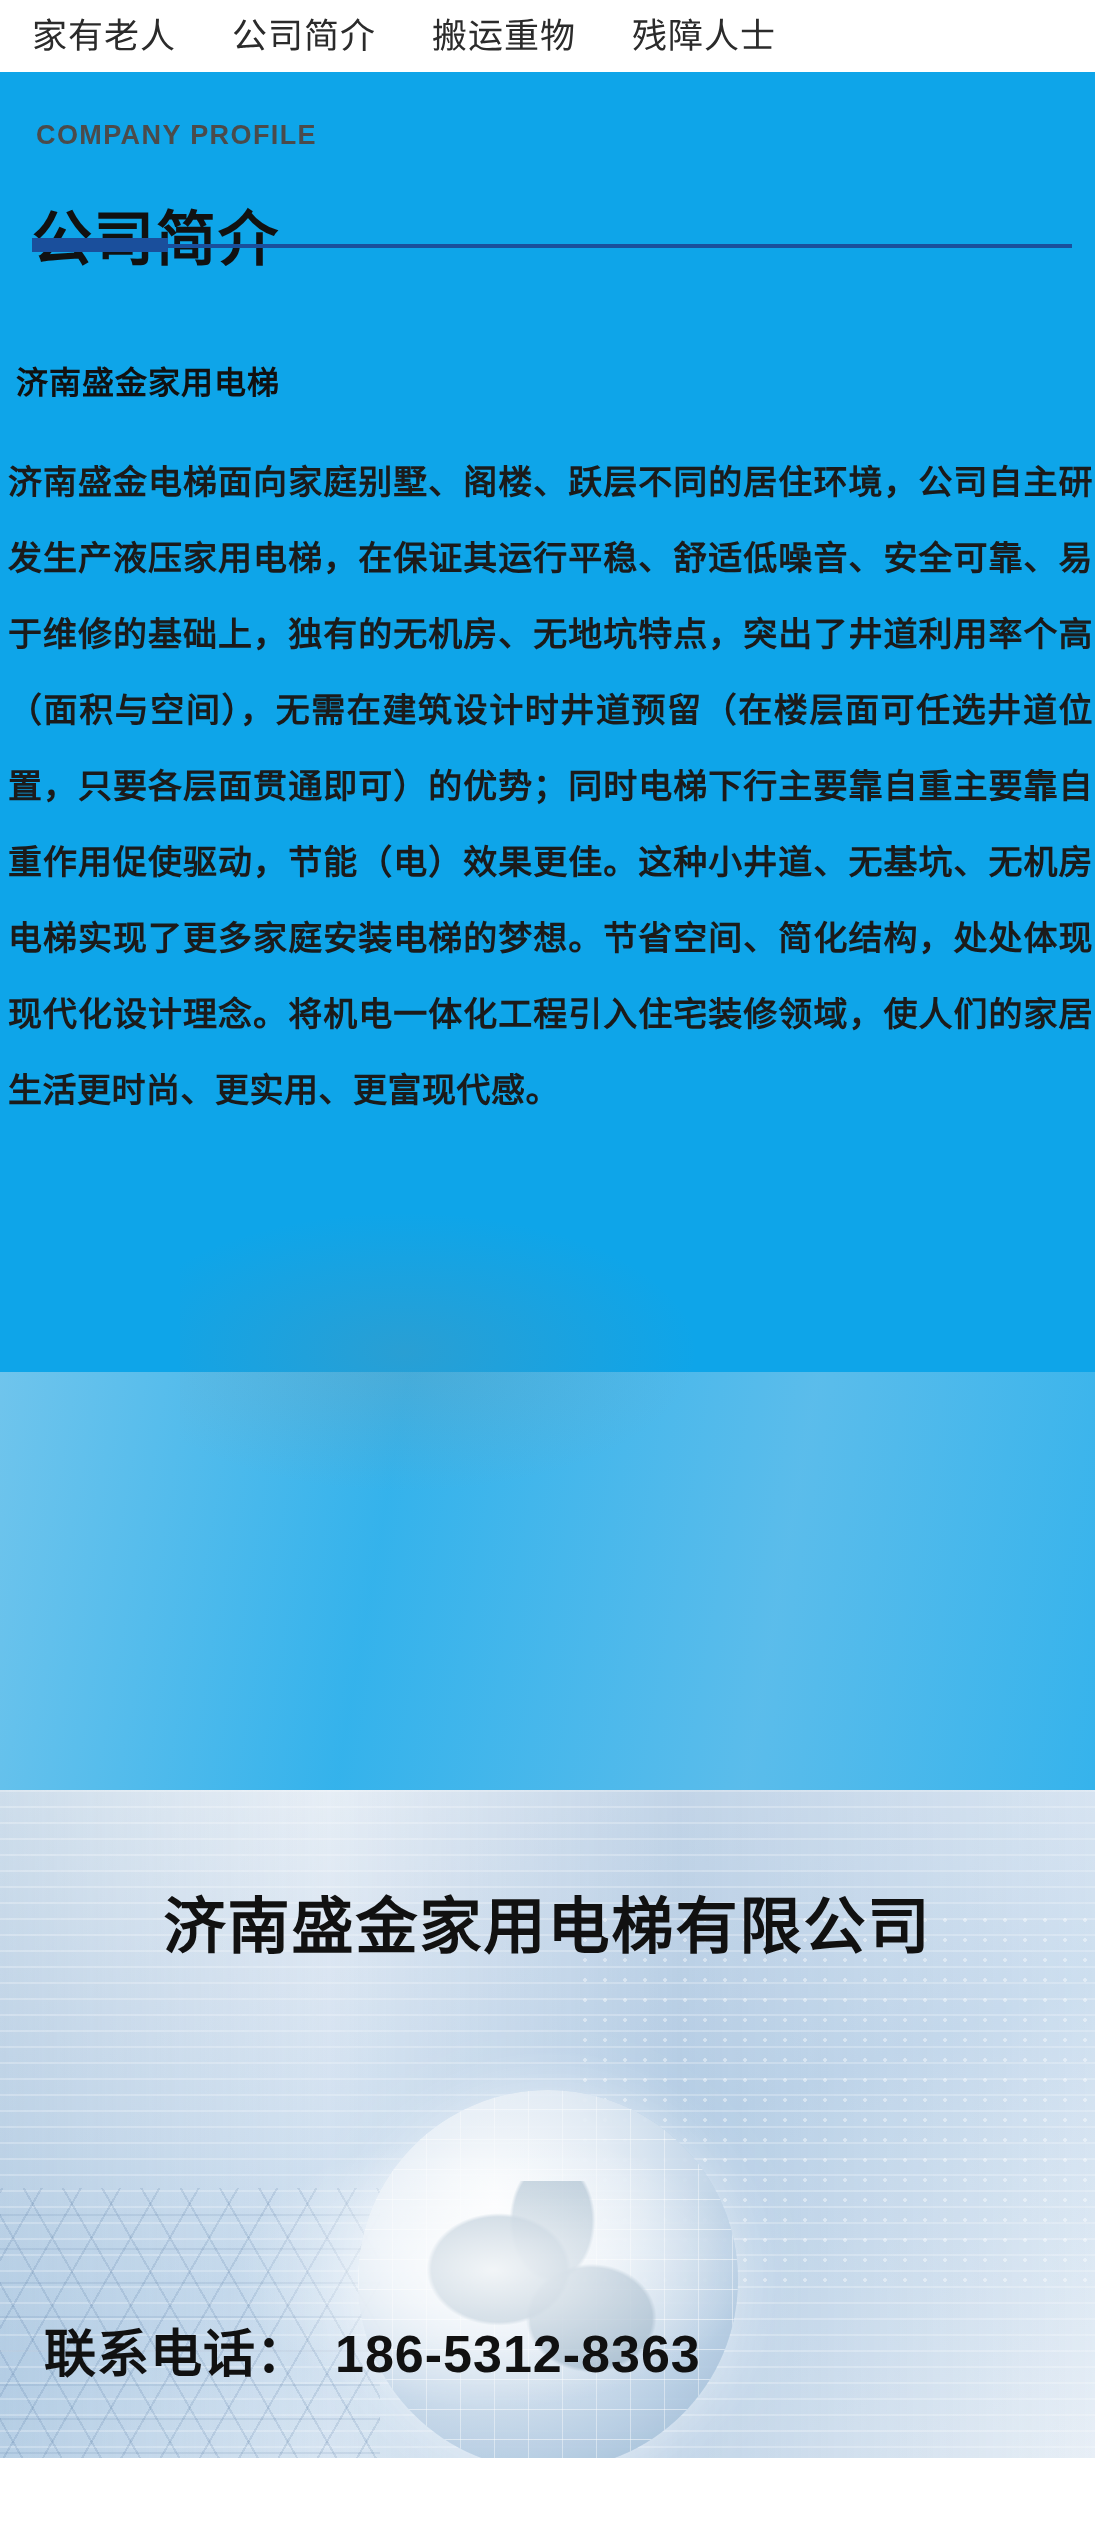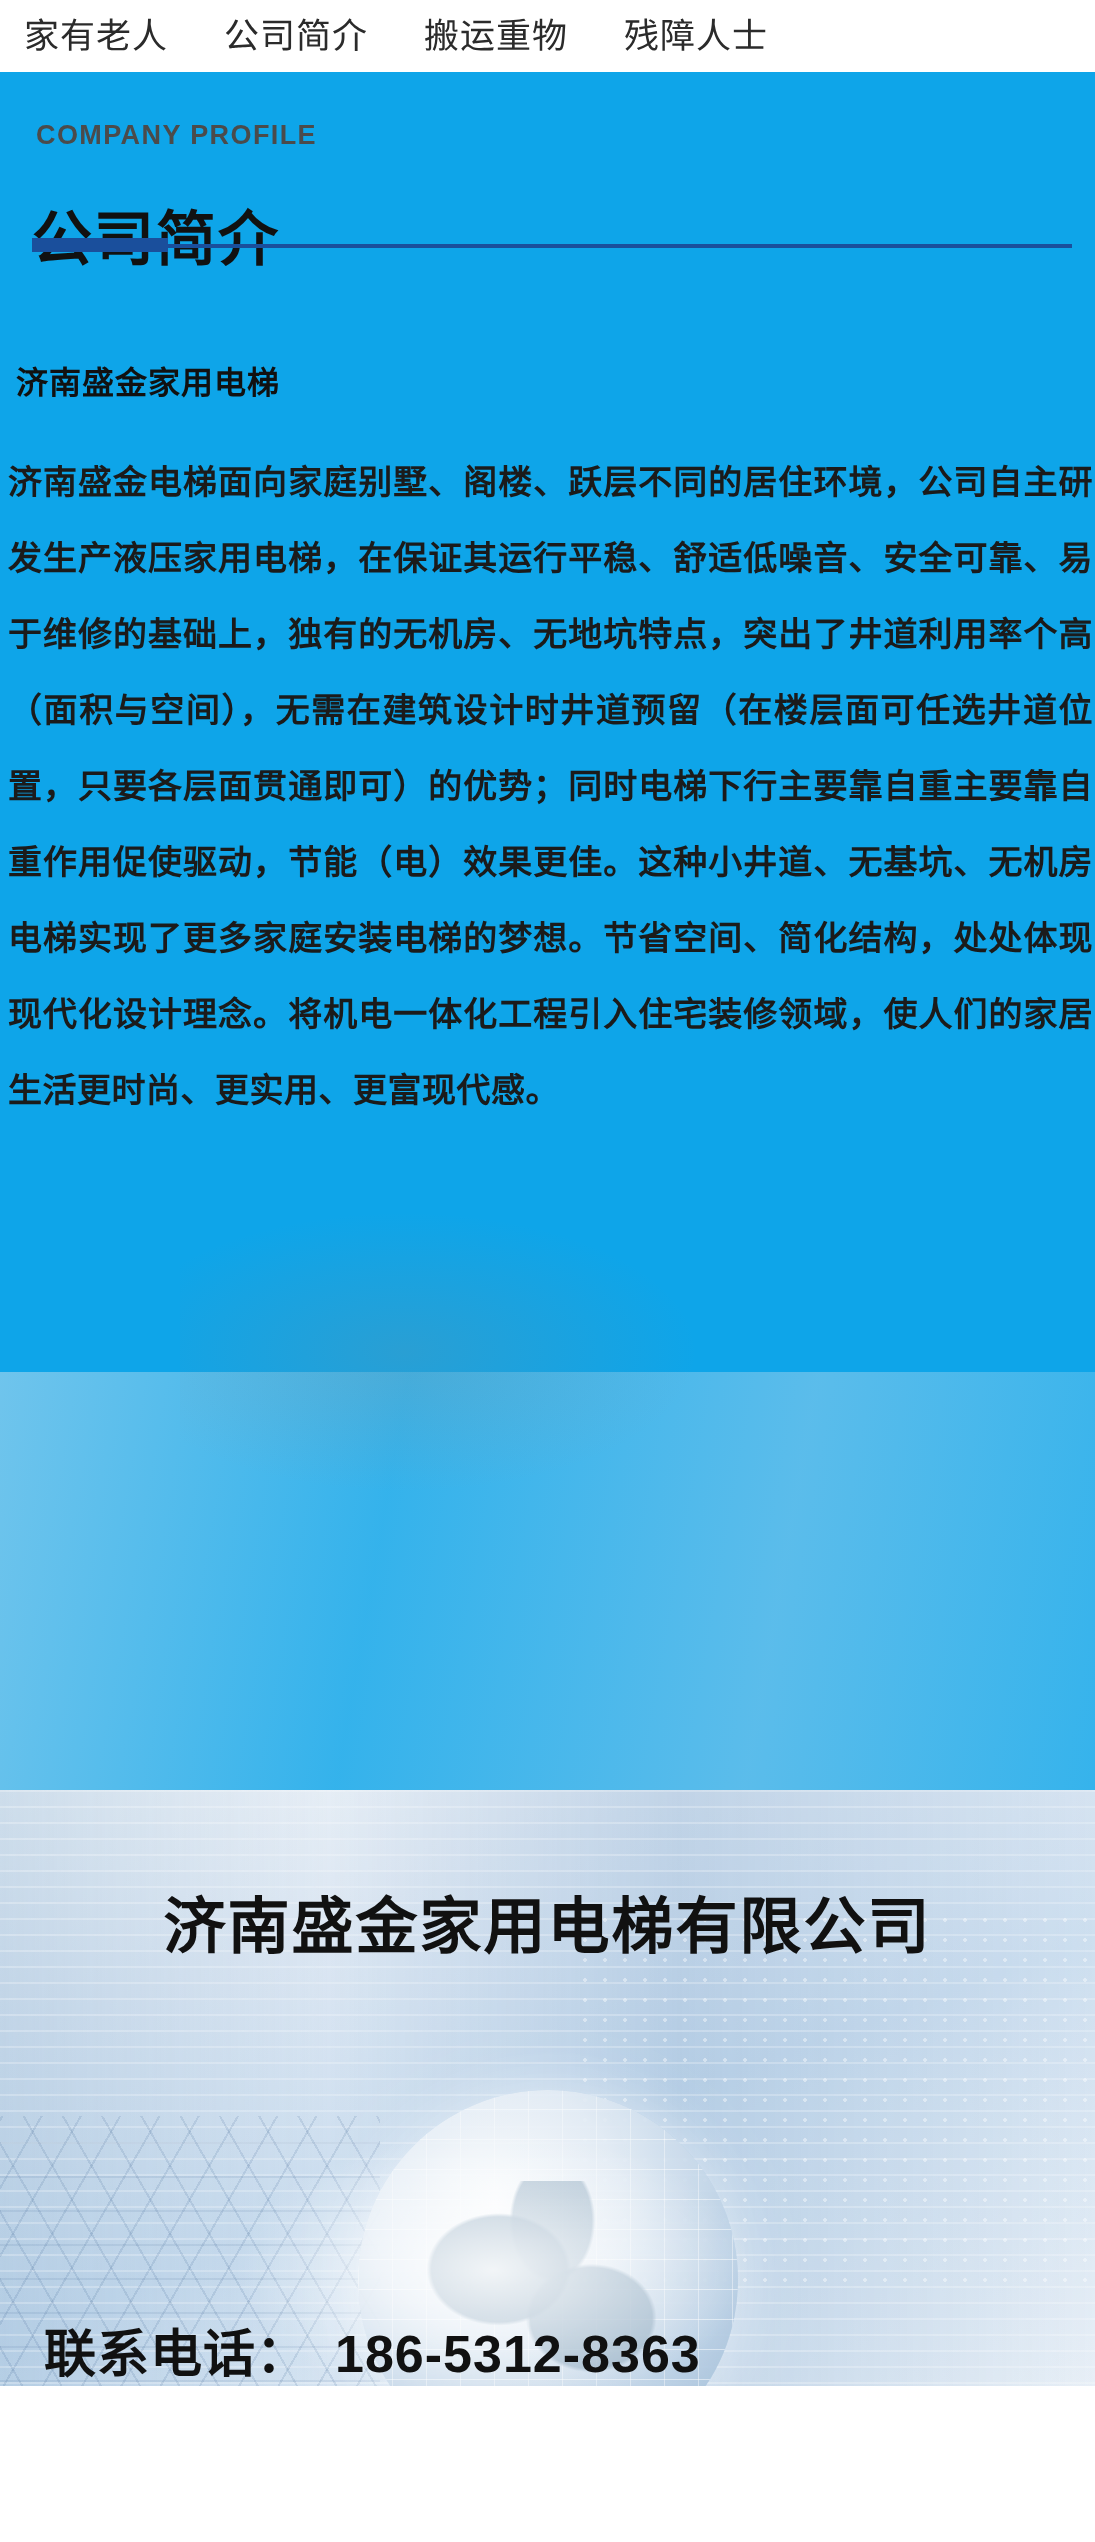--- a/index.html
+++ b/index.html
@@ -27,21 +27,21 @@
     overflow: hidden;
     white-space: nowrap;
   }
   .nav-item {
     font-size: 35px;
     color: #2b2b2b;
     letter-spacing: 1px;
     margin-right: 56px;
     line-height: 72px;
   }
-  .nav-item:first-child { margin-left: 24px; }
+  .nav-item:first-child { margin-left: 32px; }
 
   
   .profile {
     position: absolute;
     left: 0; top: 72px;
     width: 1095px;
     height: 1718px;
     background: #0ea5e9;
     overflow: hidden;
   }
@@ -116,21 +116,21 @@
     text-align: justify;
     text-justify: inter-ideograph;
     letter-spacing: .5px;
   }
 
   
   .banner {
     position: absolute;
     left: 0; top: 1790px;
     width: 1095px;
-    height: 596px;
+    height: 668px;
     overflow: hidden;
     background: linear-gradient(160deg, #eef3f8 0%, #dbe6f2 25%, #c9dcee 55%, #e6eef6 100%);
     text-decoration: underline;
   }
   .banner-streaks {
     position: absolute; inset: 0;
     background:
       repeating-linear-gradient(180deg, rgba(255,255,255,0.30) 0px, rgba(255,255,255,0.30) 2px, rgba(255,255,255,0) 2px, rgba(255,255,255,0) 16px),
       linear-gradient(90deg, rgba(130,170,205,0.40) 0%, rgba(255,255,255,0.05) 30%, rgba(120,160,200,0.35) 62%, rgba(255,255,255,0.1) 100%);
     opacity: .75;

